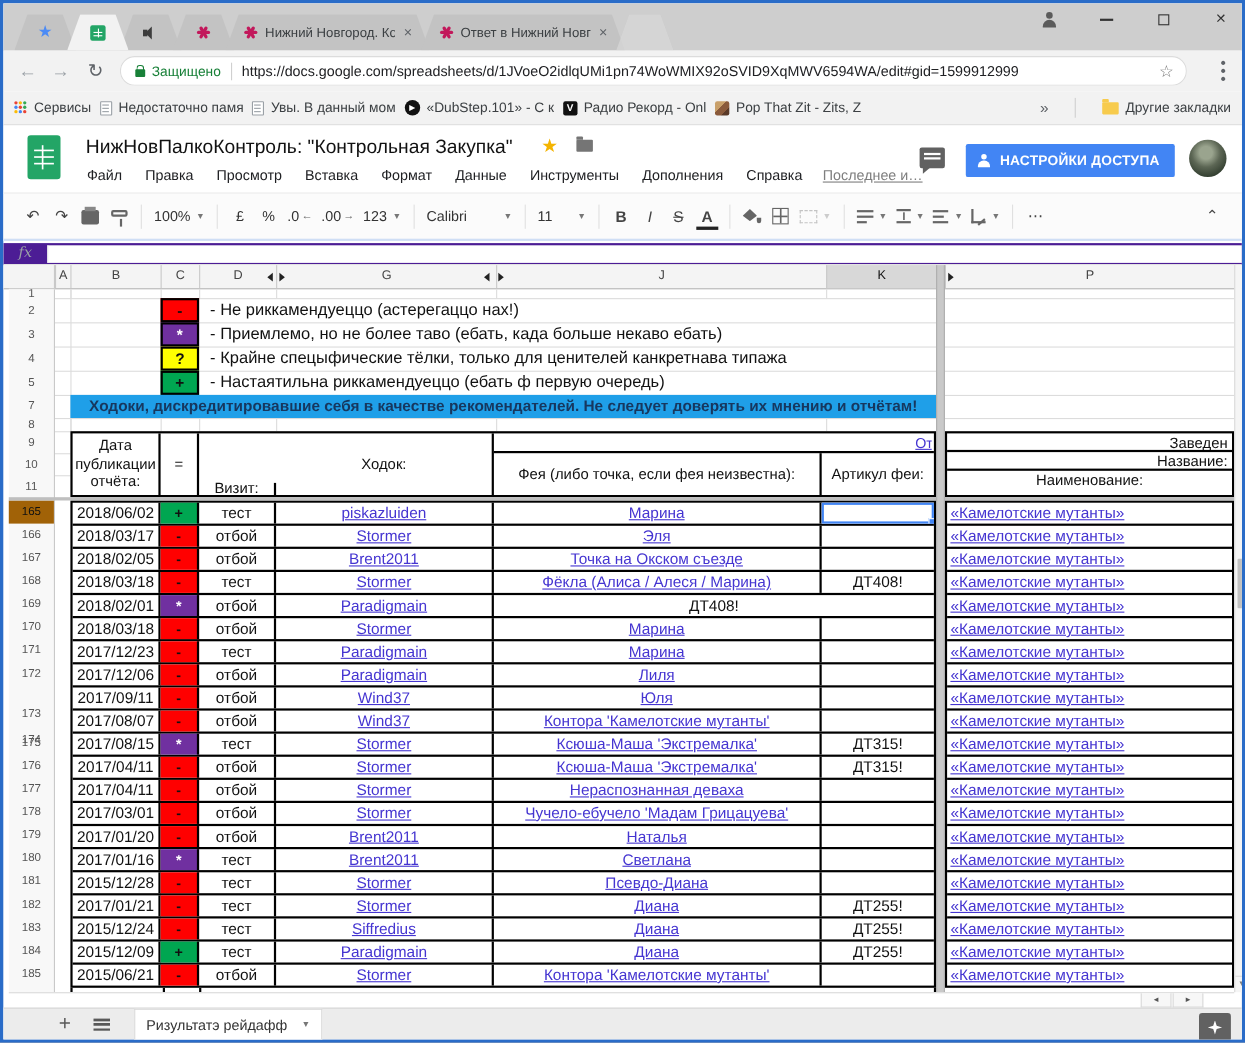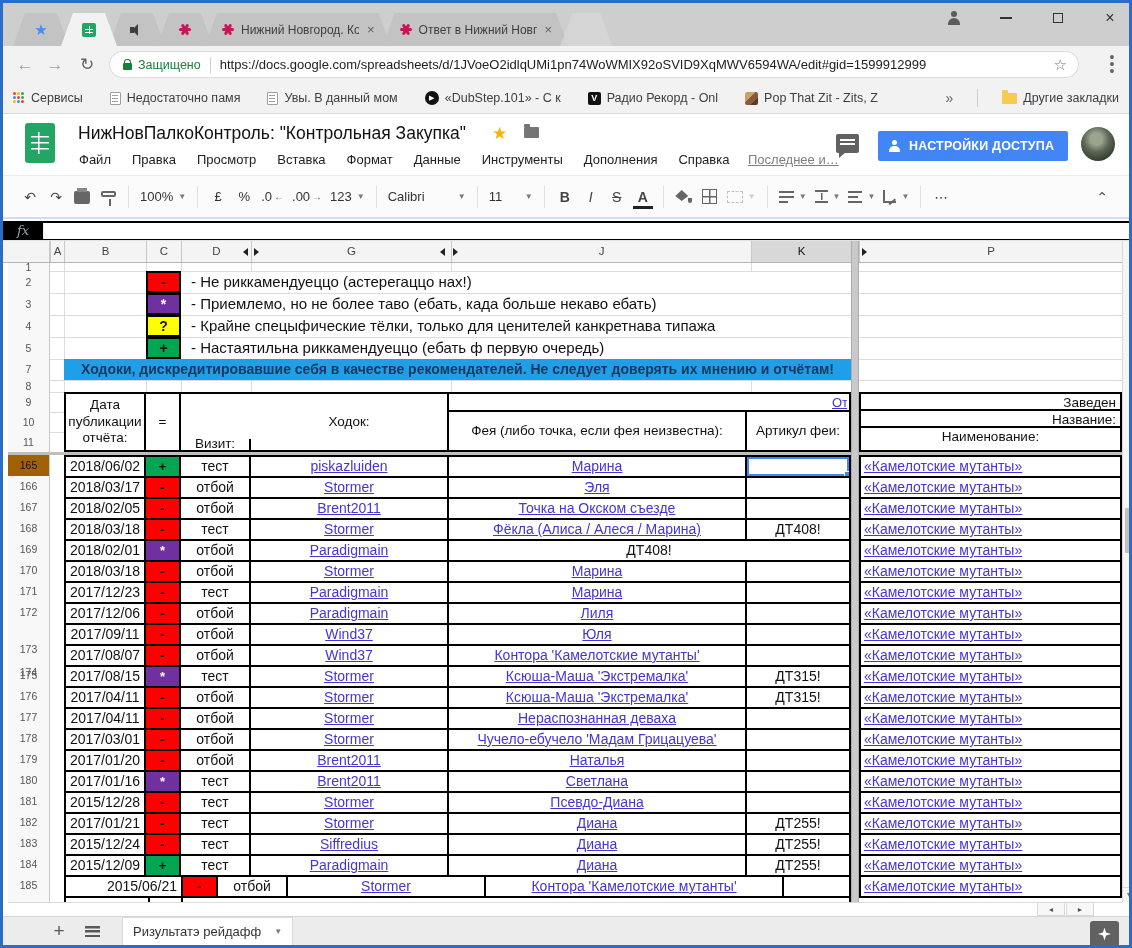--- a/index.html
+++ b/index.html
@@ -116,21 +116,21 @@
      linear-gradient(#666,#666) 0 0/13px 2px no-repeat,
      linear-gradient(#666,#666) 0 11px/13px 2px no-repeat,
      linear-gradient(#666,#666) 6px 3px/1.5px 7px no-repeat;}
   .icwrap{width:14px;height:12px;background:
      linear-gradient(#666,#666) 0 0/14px 2px no-repeat,
      linear-gradient(#666,#666) 0 5px/10px 2px no-repeat,
      linear-gradient(#666,#666) 0 10px/14px 2px no-repeat;}
   .icrot{width:13px;height:13px;border-bottom:2px solid #666;border-left:2px solid #666;position:relative;}
   .icrot::after{content:"";position:absolute;right:0;bottom:1px;width:8px;height:2px;background:#666;transform:rotate(-40deg);transform-origin:right bottom;}
   
-  #fxbar{position:absolute;left:0;top:218px;width:1126px;height:20px;background:#000000;border-bottom:1px solid #e2e2e2;display:flex;align-items:center;}
+  #fxbar{position:absolute;left:0;top:218px;width:1126px;height:20px;background:#4c1d95;border-bottom:1px solid #e2e2e2;display:flex;align-items:center;}
   #fxsym{width:40px;text-align:center;font-family:"DejaVu Serif",serif;font-style:italic;color:#9aa0a6;font-size:13px;}
   #fxinput{flex:1;border:none;outline:none;height:16px;font-size:12px;border-left:1px solid #eee;padding-left:6px;}
   
   #colhdr{position:absolute;left:0;top:238px;width:1126px;height:22px;background:#f4f4f4;border-bottom:1px solid #b7b7b7;}
   .chcell{position:absolute;top:0;height:21px;border-left:1px solid #c9c9c9;text-align:center;font-size:11.5px;color:#444;line-height:21px;}
   .chcell.sel{background:#d8d8d8;color:#111;}
   .corner{position:absolute;left:5px;top:0;width:42px;height:21px;background:#f4f4f4;border-right:1px solid #c9c9c9;}
   .mk{position:absolute;top:7px;width:0;height:0;border-top:4px solid transparent;border-bottom:4px solid transparent;}
   .mkl{border-right:5px solid #222;}
   .mkr{border-left:5px solid #222;}
@@ -143,21 +143,21 @@
   .legtext{position:absolute;left:188px;font-size:15px;color:#111;white-space:nowrap;}
   #banner{position:absolute;left:61px;top:356px;width:787px;height:21px;text-align:center;font-size:14px;font-weight:600;line-height:21px;}
   #dthead{position:absolute;left:61px;top:389px;width:787px;height:60px;border:2px solid #000;background:#fff;display:flex;font-size:13.5px;color:#111;}
   .hc{border-right:2px solid #000;display:flex;align-items:center;justify-content:center;text-align:center;line-height:1.25;}
   #dthead .hright{flex:1;display:flex;flex-direction:column;}
   #hrow9{height:18px;border-bottom:2px solid #000;position:relative;}
   .ovl{position:absolute;right:2px;top:1px;width:15px;height:16px;overflow:hidden;font-size:13px;color:var(--link,#4535d1);text-decoration:underline;white-space:nowrap;}
   #hrowfk{flex:1;display:flex;}
   #dtable{position:absolute;left:61px;top:452px;width:787px;height:443px;border:2px solid #000;background:#fff;}
   .trow{display:flex;height:21px;border-bottom:2px solid #000;}
-  .trow:last-child{border-bottom:none;padding-left:37px;}
+  .trow:last-child{border-bottom:none;}
   .td{border-right:2px solid #000;height:19px;line-height:19px;text-align:center;font-size:14px;color:#111;overflow:hidden;white-space:nowrap;}
   .td:last-child{border-right:none;}
   .cdate{width:80px;}
   .cmark{width:35px;font-weight:bold;font-size:13px;}
   .cvisit{width:70px;}
   .cwalk{width:198px;}
   .cfairy{width:298px;}
   .csku{flex:1;}
   .lnk{color:var(--link,#4535d1);text-decoration:underline;}
   .csel{outline:2px solid var(--selbd,#4285f4);outline-offset:-2px;position:relative;background:#fff;}
@@ -249,21 +249,21 @@
       <span class="lock"></span>
       <span class="sec">Защищено</span>
       <span class="usep"></span>
       <span class="url">https://docs.google.com/spreadsheets/d/1JVoeO2idlqUMi1pn74WoWMIX92oSVID9XqMWV6594WA/edit#gid=1599912999</span>
       <span class="urlstar">☆</span>
     </div>
     <span class="dots">•<br>•<br>•</span>
   </div>
 
   <div id="bookbar">
-    <span id="bmarks" style="display:flex;gap:27px;">
+    <span id="bmarks" style="display:flex;gap:8px;">
         <span class="bitem">
           <span class="icapps">
             <i style="background: rgb(234, 67, 53);"></i>
             <i style="background: rgb(251, 188, 5);"></i>
             <i style="background: rgb(52, 168, 83);"></i>
             <i style="background: rgb(66, 133, 244);"></i>
             <i style="background: rgb(234, 67, 53);"></i>
             <i style="background: rgb(52, 168, 83);"></i>
             <i style="background: rgb(251, 188, 5);"></i>
             <i style="background: rgb(66, 133, 244);"></i>

